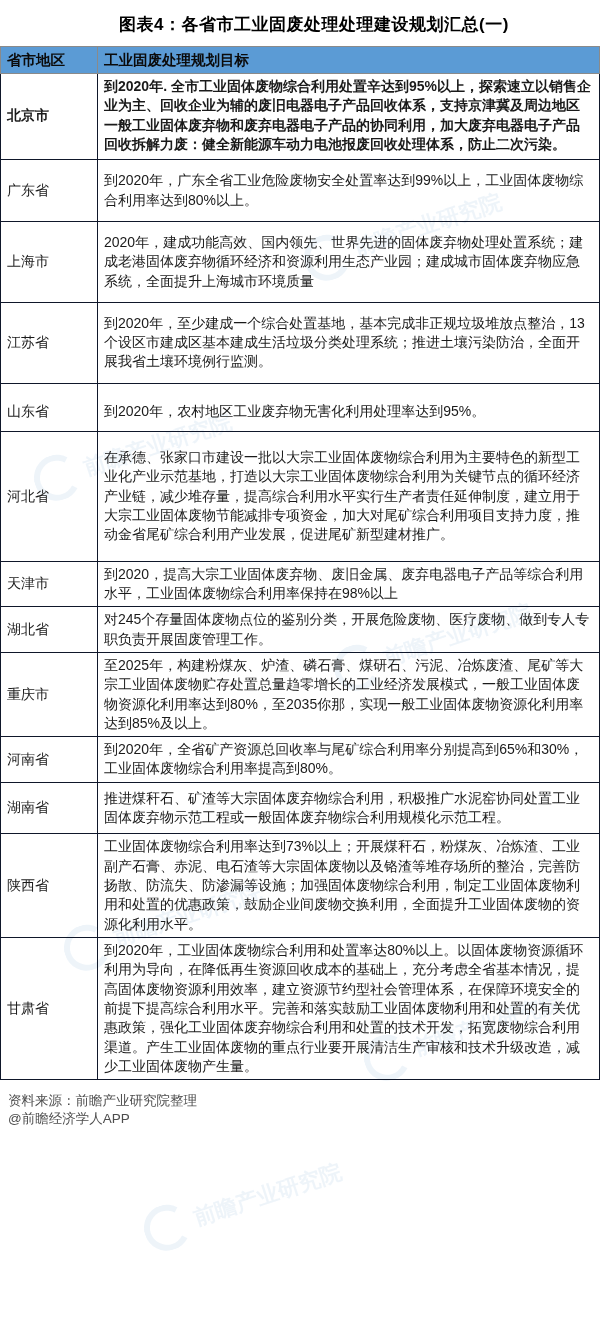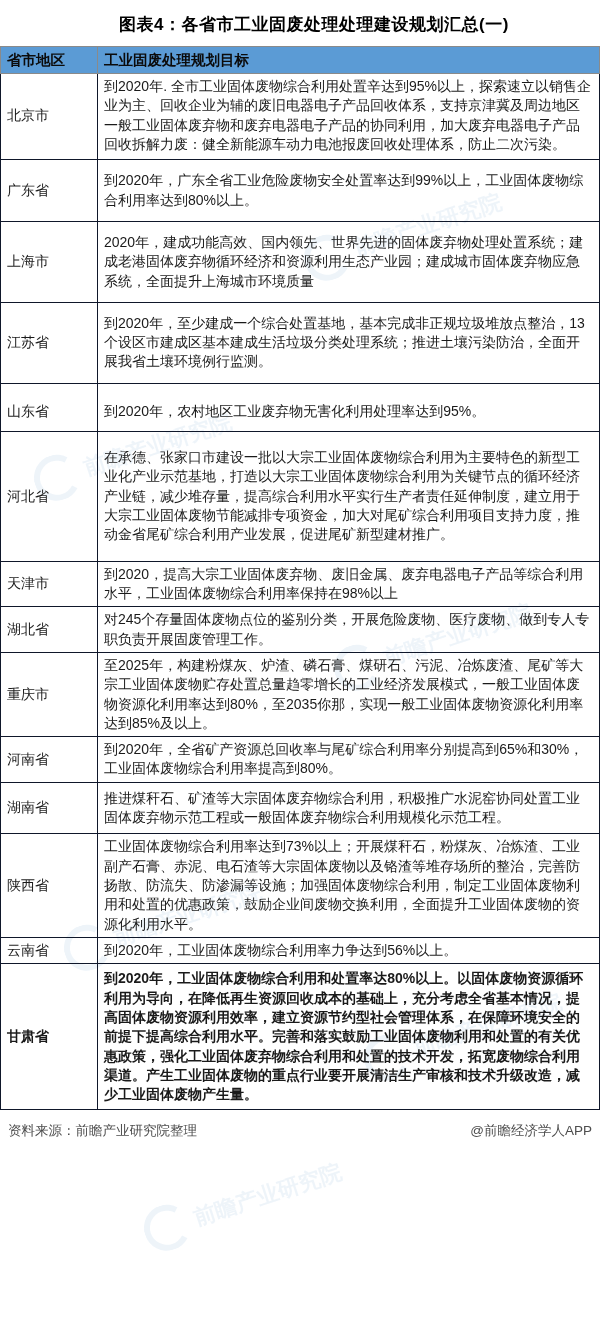--- a/index.html
+++ b/index.html
@@ -20,31 +20,31 @@
     border:1px solid #0f172a;vertical-align:middle;
     padding:3px 6px;word-break:break-all;text-align:left;
   }
   .plan-table col.c-region{width:97px;}
   .plan-table thead th{
     background:#5B9BD5;color:#0b0b0b;font-weight:bold;font-size:14.5px;
     padding:3px 6px;border-color:#8a8a8a;
   }
   .plan-table td.goal{vertical-align:middle;}
   
-  tbody tr:nth-child(1) td{padding-bottom:5px;}
+  tbody tr:nth-child(1) td{padding-bottom:5px;font-weight:bold;}
   tbody tr:nth-child(2) td,
   tbody tr:nth-child(3) td,
   tbody tr:nth-child(4) td{padding-top:11px;padding-bottom:11px;}
   tbody tr:nth-child(5) td{padding-top:18px;padding-bottom:10px;}
   tbody tr:nth-child(6) td{padding-top:16px;padding-bottom:16px;}
   tbody tr:nth-child(11) td{padding-top:6px;padding-bottom:6px;}
   tbody tr:nth-child(14) td{padding-top:5px;padding-bottom:5px;font-weight:bold;}
   .footer{
-    display:flex;justify-content:space-between;align-items:flex-end;
-    padding:12px 8px 0 8px;font-size:13.5px;color:#4d4d4d;position:relative;z-index:2;
+    display:flex;justify-content:space-between;align-items:flex-start;
+    padding:12px 8px 0 8px;font-size:13.5px;color:#4d4d4d;position:relative;z-index:2;flex-direction:column;
   }
   
   .wm{position:absolute;z-index:1;opacity:0.07;color:#1f6fb5;pointer-events:none;
       display:flex;align-items:center;gap:6px;transform:rotate(-18deg);}
   .wm .ring{width:34px;height:34px;border:6px solid #1f6fb5;border-radius:50%;
       border-right-color:transparent;}
   .wm .wm-text{font-size:22px;font-weight:bold;white-space:nowrap;}
   .wm1{top:430px;left:30px;}
   .wm2{top:620px;left:330px;}
   .wm3{top:900px;left:60px;}
@@ -136,24 +136,20 @@
     </tr>
     <tr>
       <td class="region">湖南省</td>
       <td class="goal">推进煤秆石、矿渣等大宗固体废弃物综合利用，积极推广水泥窑协同处置工业固体废弃物示范工程或一般固体废弃物综合利用规模化示范工程。</td>
     </tr>
     <tr>
       <td class="region">陕西省</td>
       <td class="goal">工业固体废物综合利用率达到73%以上；开展煤秆石，粉煤灰、冶炼渣、工业副产石膏、赤泥、电石渣等大宗固体废物以及铬渣等堆存场所的整治，完善防扬散、防流失、防渗漏等设施；加强固体废物综合利用，制定工业固体废物利用和处置的优惠政策，鼓励企业间废物交换利用，全面提升工业固体废物的资源化利用水平。</td>
     </tr>
     <tr>
-      <td class="region">云南省</td>
-      <td class="goal">到2020年，工业固体废物综合利用率力争达到56%以上。</td>
-    </tr>
-    <tr>
       <td class="region">甘肃省</td>
       <td class="goal">到2020年，工业固体废物综合利用和处置率达80%以上。以固体废物资源循环利用为导向，在降低再生资源回收成本的基础上，充分考虑全省基本情况，提高固体废物资源利用效率，建立资源节约型社会管理体系，在保障环境安全的前提下提高综合利用水平。完善和落实鼓励工业固体废物利用和处置的有关优惠政策，强化工业固体废弃物综合利用和处置的技术开发，拓宽废物综合利用渠道。产生工业固体废物的重点行业要开展清洁生产审核和技术升级改造，减少工业固体废物产生量。</td>
     </tr>
   </tbody>
 </table>
 
 <div class="footer">
   <span>资料来源：前瞻产业研究院整理</span>
   <span>@前瞻经济学人APP</span>
 </div>

